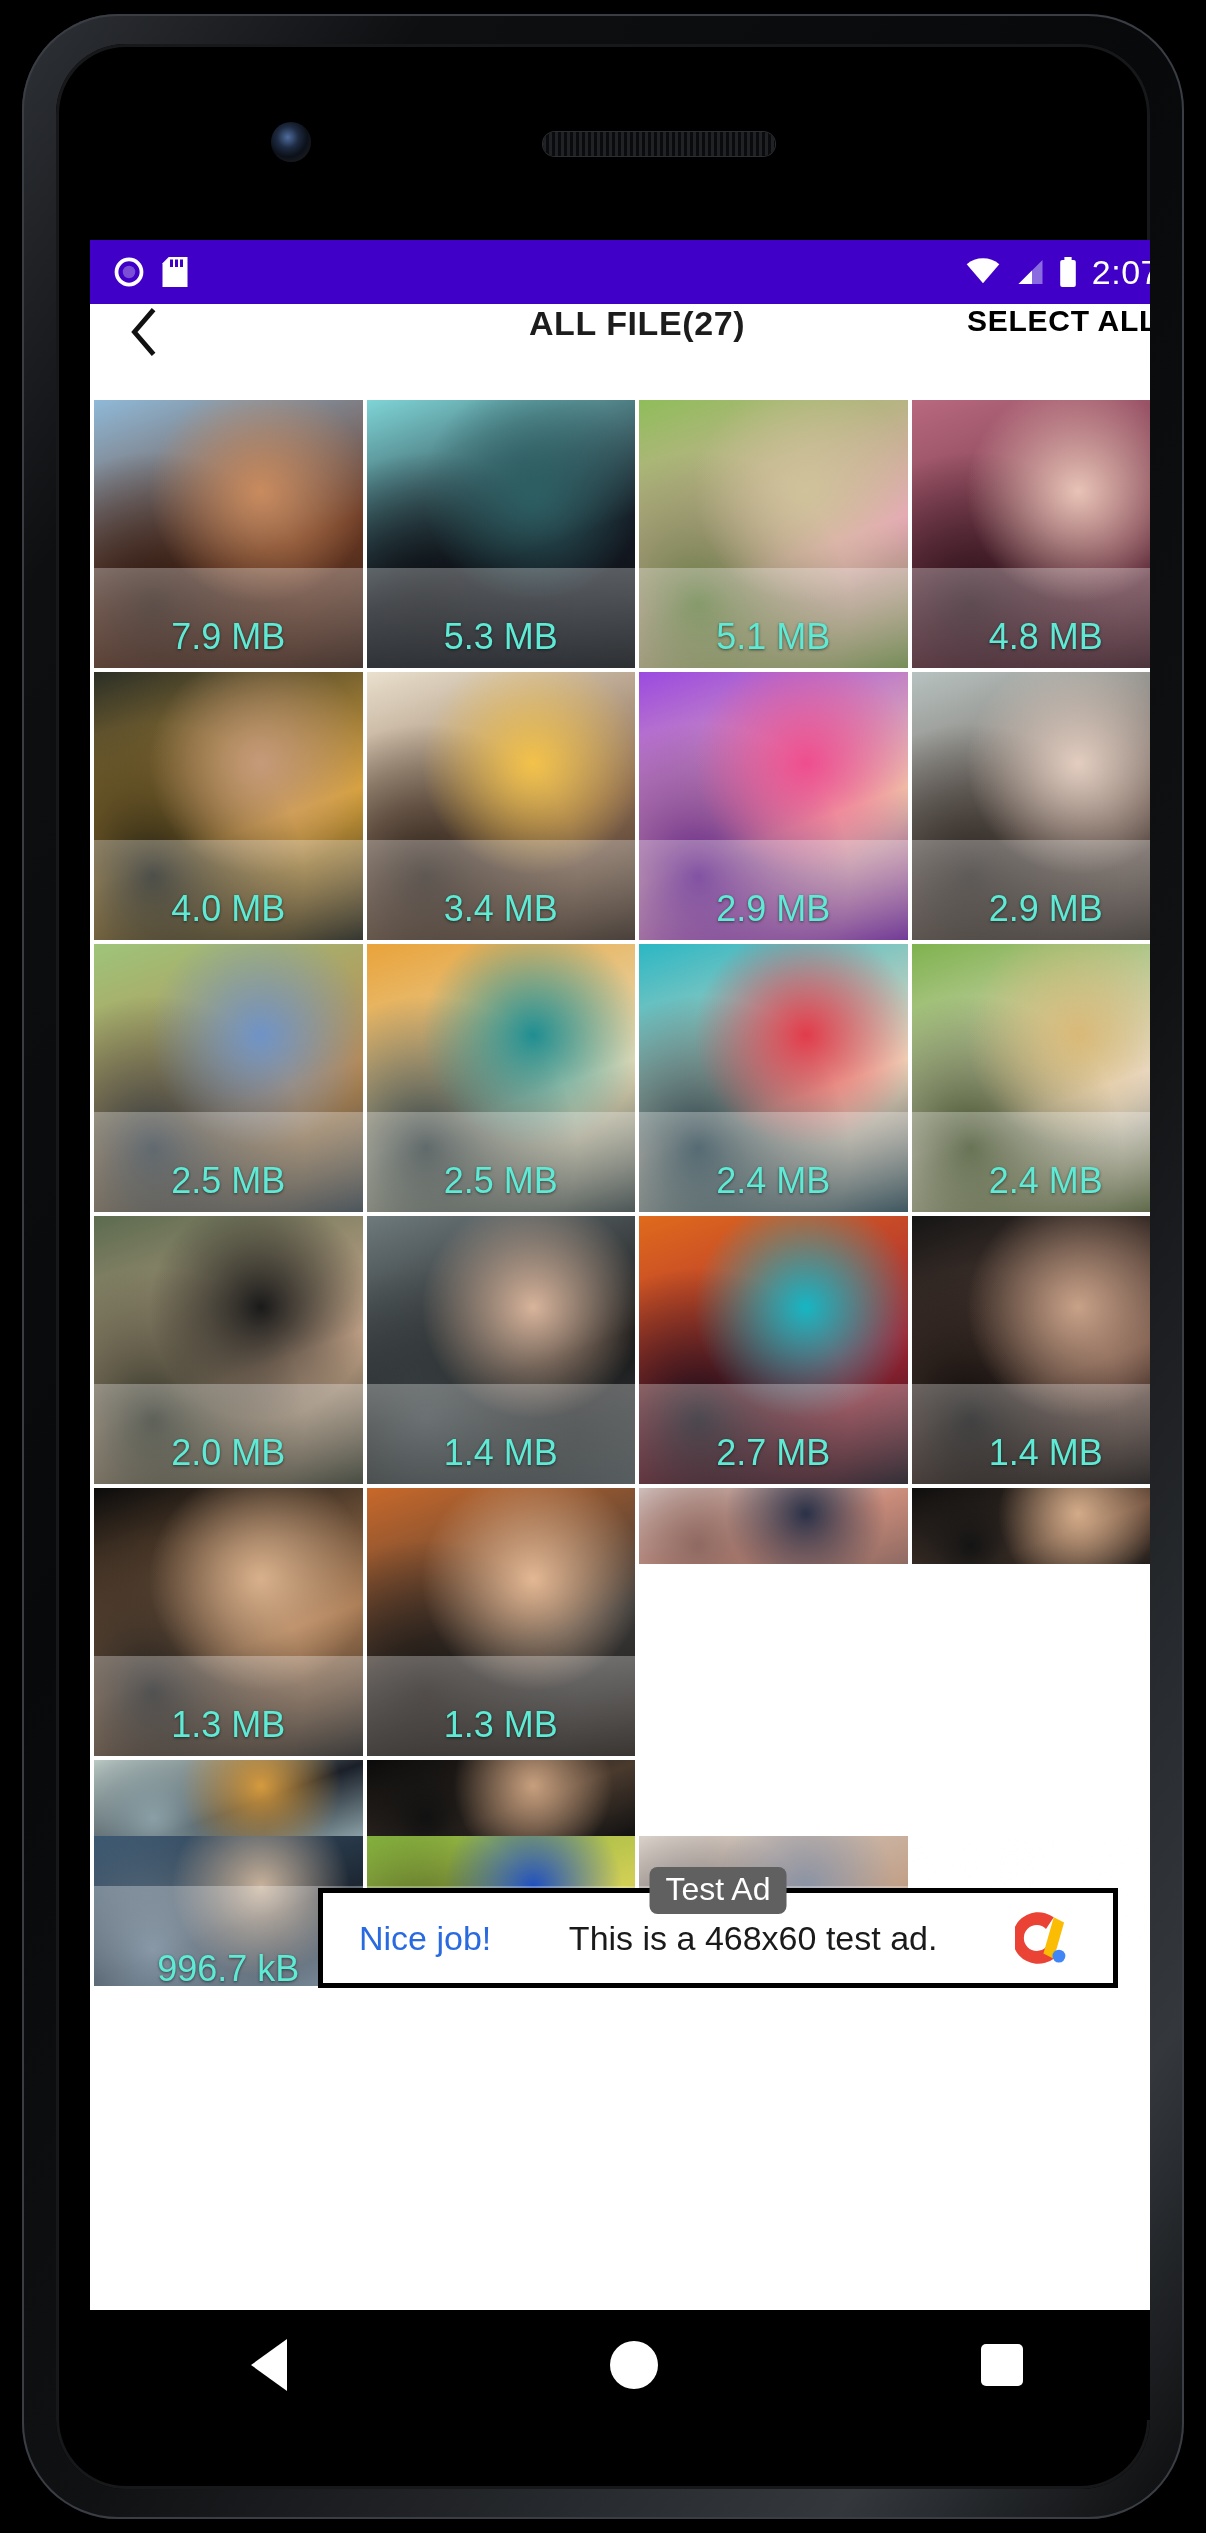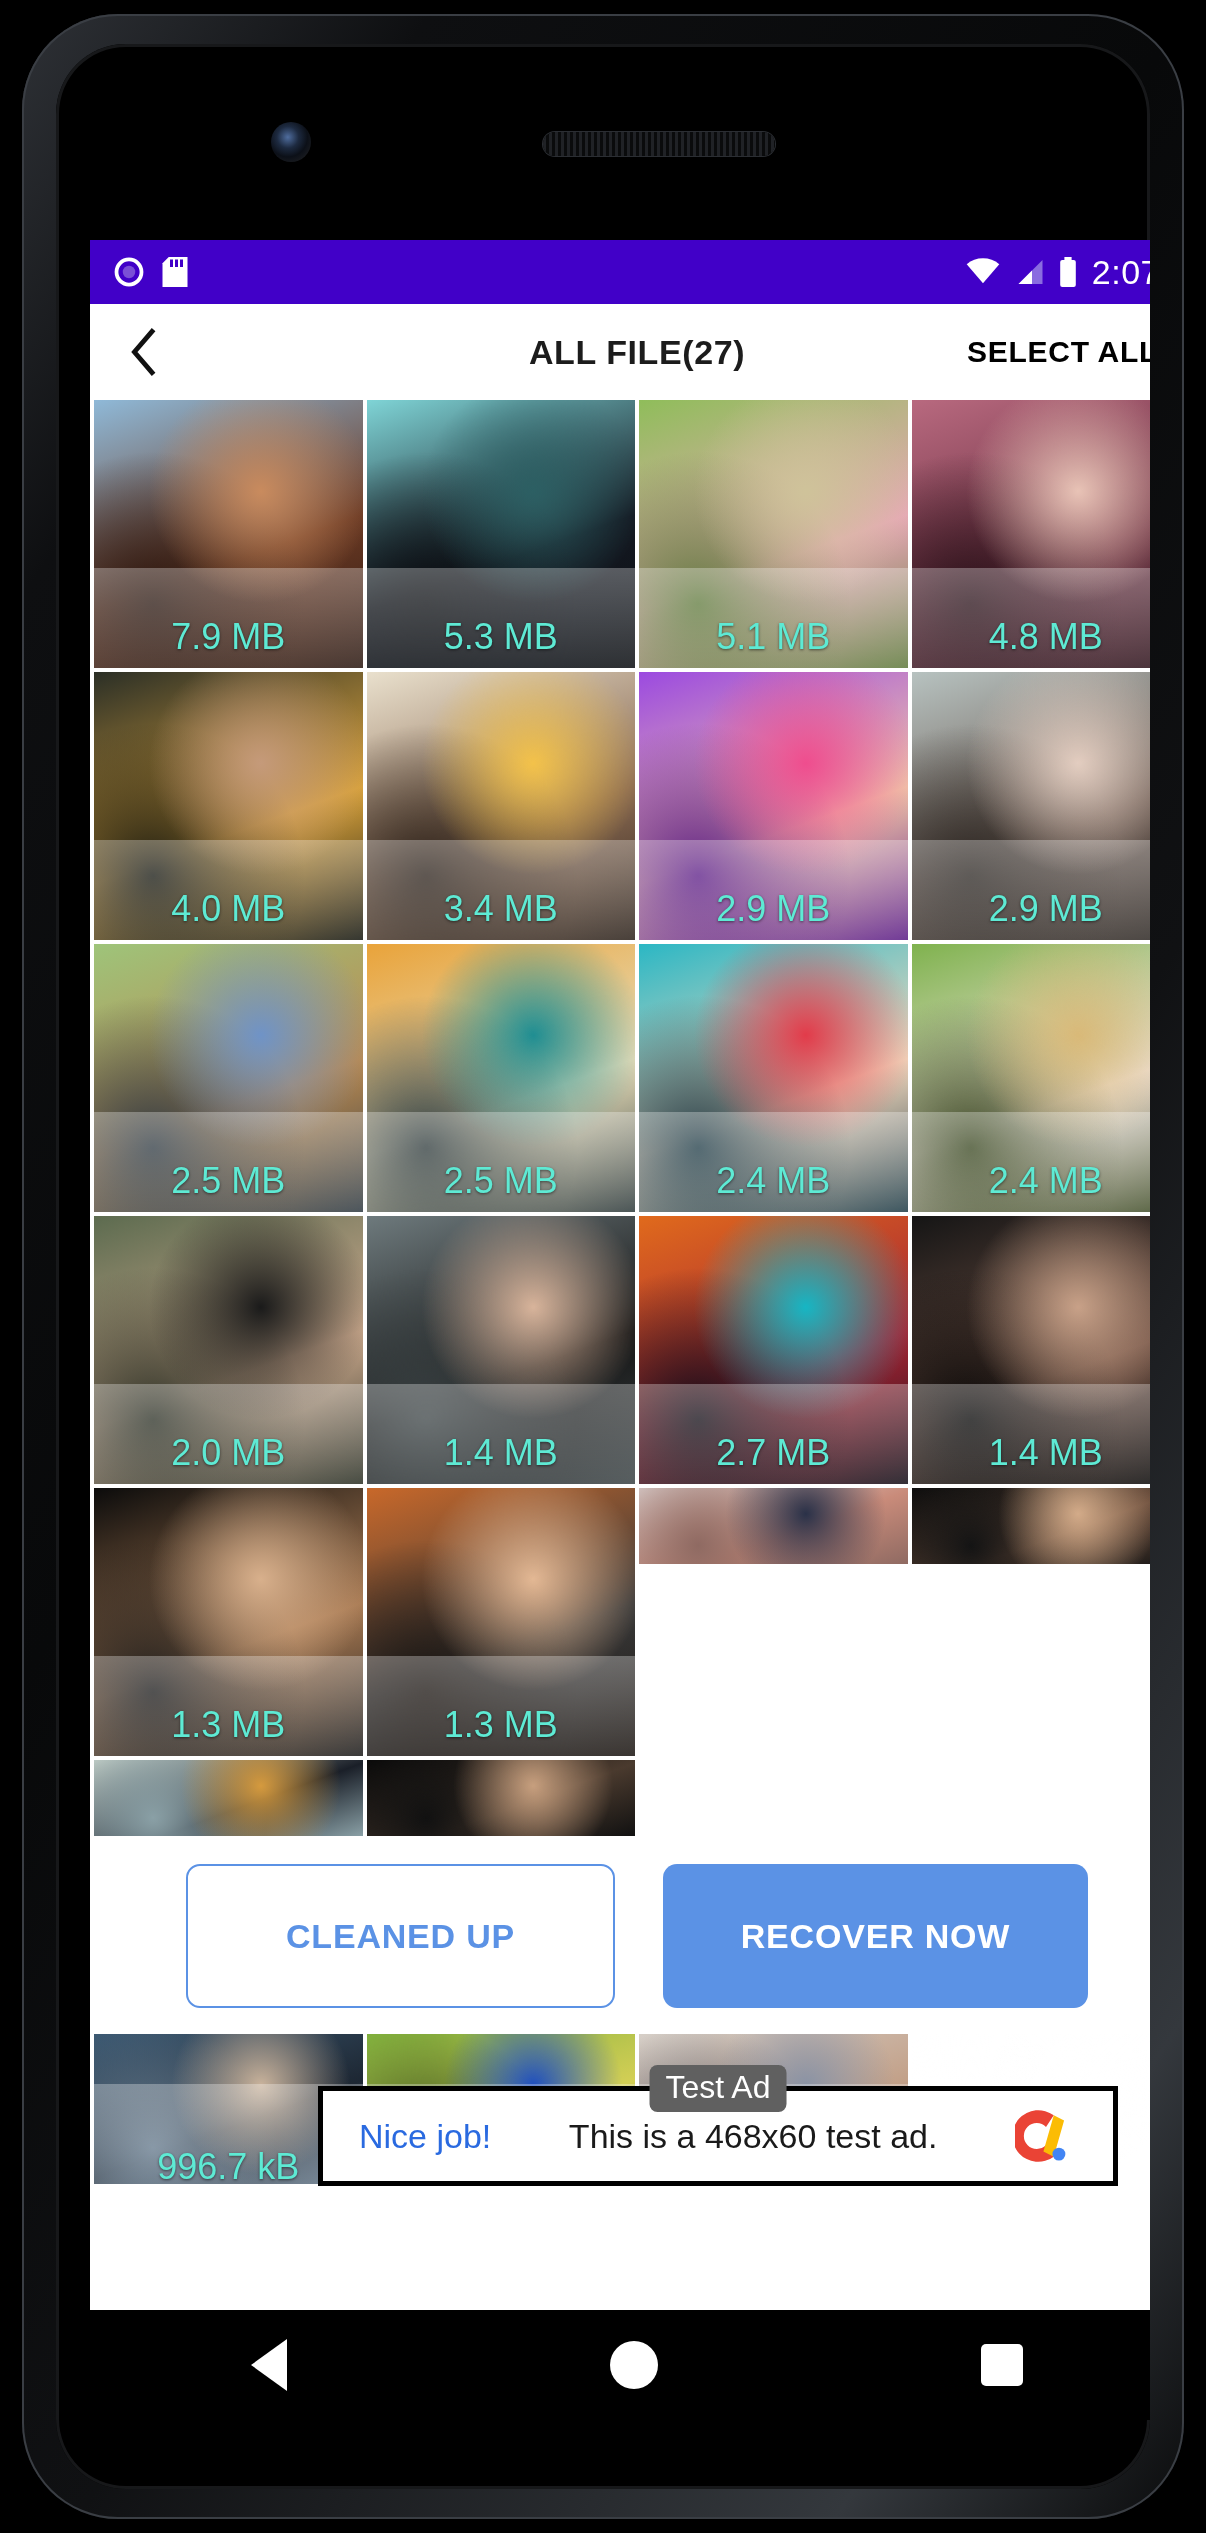--- a/index.html
+++ b/index.html
@@ -50,21 +50,21 @@
     position:relative; height:64px; background:#4100C8;
     display:flex; align-items:center; padding:0 24px;
   }
   #status-left{ display:flex; align-items:center; gap:18px; }
   .sb-icon{ display:block; }
   #status-right{ margin-left:auto; display:flex; align-items:center; gap:14px; }
   #status-time{ color:#fff; font-size:34px; font-weight:400; letter-spacing:.5px; }
 
   
   #app-bar{
-    height:96px; background:#fff; display:flex; align-items:center;
+    height:96px; background:#fff; display:flex; align-items:flex-start;
     padding:0 26px; position:relative;
   }
   #back-button{ width:56px; height:56px; display:flex; align-items:center; justify-content:center; }
   #app-title{
     position:absolute; left:0; right:0; text-align:center;
     font-size:34px; font-weight:700; color:#1c1c1c; letter-spacing:.6px;
     pointer-events:none;
   }
   #select-all-button{
     margin-left:auto; font-size:30px; font-weight:700; color:#000000; letter-spacing:.7px;
@@ -279,24 +279,20 @@
             <div class="art" style="background:radial-gradient(circle at 62% 34%, #d3ab89 0%, rgba(0,0,0,0) 46%),radial-gradient(circle at 22% 76%, #141414 0%, rgba(0,0,0,0) 52%),linear-gradient(160deg, #0a0a0a 0%, #6c4e3c 58%, #141414 100%);"></div>
           </div>
           <div class="photo-tile is-partial" style="height: 76px;">
             <div class="art" style="background:radial-gradient(circle at 62% 34%, #d59a3e 0%, rgba(0,0,0,0) 46%),radial-gradient(circle at 22% 76%, #8aa0a6 0%, rgba(0,0,0,0) 52%),linear-gradient(160deg, #cfd9cf 0%, #1a1f28 58%, #8aa0a6 100%);"></div>
           </div>
           <div class="photo-tile is-partial" style="height: 76px;">
             <div class="art" style="background:radial-gradient(circle at 62% 34%, #c79f7e 0%, rgba(0,0,0,0) 46%),radial-gradient(circle at 22% 76%, #111111 0%, rgba(0,0,0,0) 52%),linear-gradient(160deg, #070707 0%, #4a3a2e 58%, #111111 100%);"></div>
           </div>
         </div>
 
-      <div id="action-bar">
-        <div class="action-btn" id="cleaned-up-button">CLEANED UP</div>
-        <div class="action-btn" id="recover-now-button">RECOVER NOW</div>
-      </div>
 
       <div id="grid-bottom" style="display: grid; grid-template-columns: repeat(4, 1fr); gap: 4px; padding: 0px 4px; background: rgb(255, 255, 255);">
           <div class="photo-tile is-partial2" style="height: 150px;">
             <div class="art" style="background:radial-gradient(circle at 62% 34%, #c9b39c 0%, rgba(0,0,0,0) 46%),radial-gradient(circle at 22% 76%, #6b7f91 0%, rgba(0,0,0,0) 52%),linear-gradient(160deg, #3d5a73 0%, #1d2733 58%, #6b7f91 100%);"></div>
             <div class="scrim"></div>
             <div class="photo-size" style="bottom: -4px;">996.7 kB</div>
           </div>
           <div class="photo-tile is-partial2" style="height: 150px;">
             <div class="art" style="background:radial-gradient(circle at 62% 34%, #1f4fbf 0%, rgba(0,0,0,0) 46%),radial-gradient(circle at 22% 76%, #2f4a18 0%, rgba(0,0,0,0) 52%),linear-gradient(160deg, #7fae3c 0%, #d3cf55 58%, #2f4a18 100%);"></div>
             <div class="scrim"></div>

